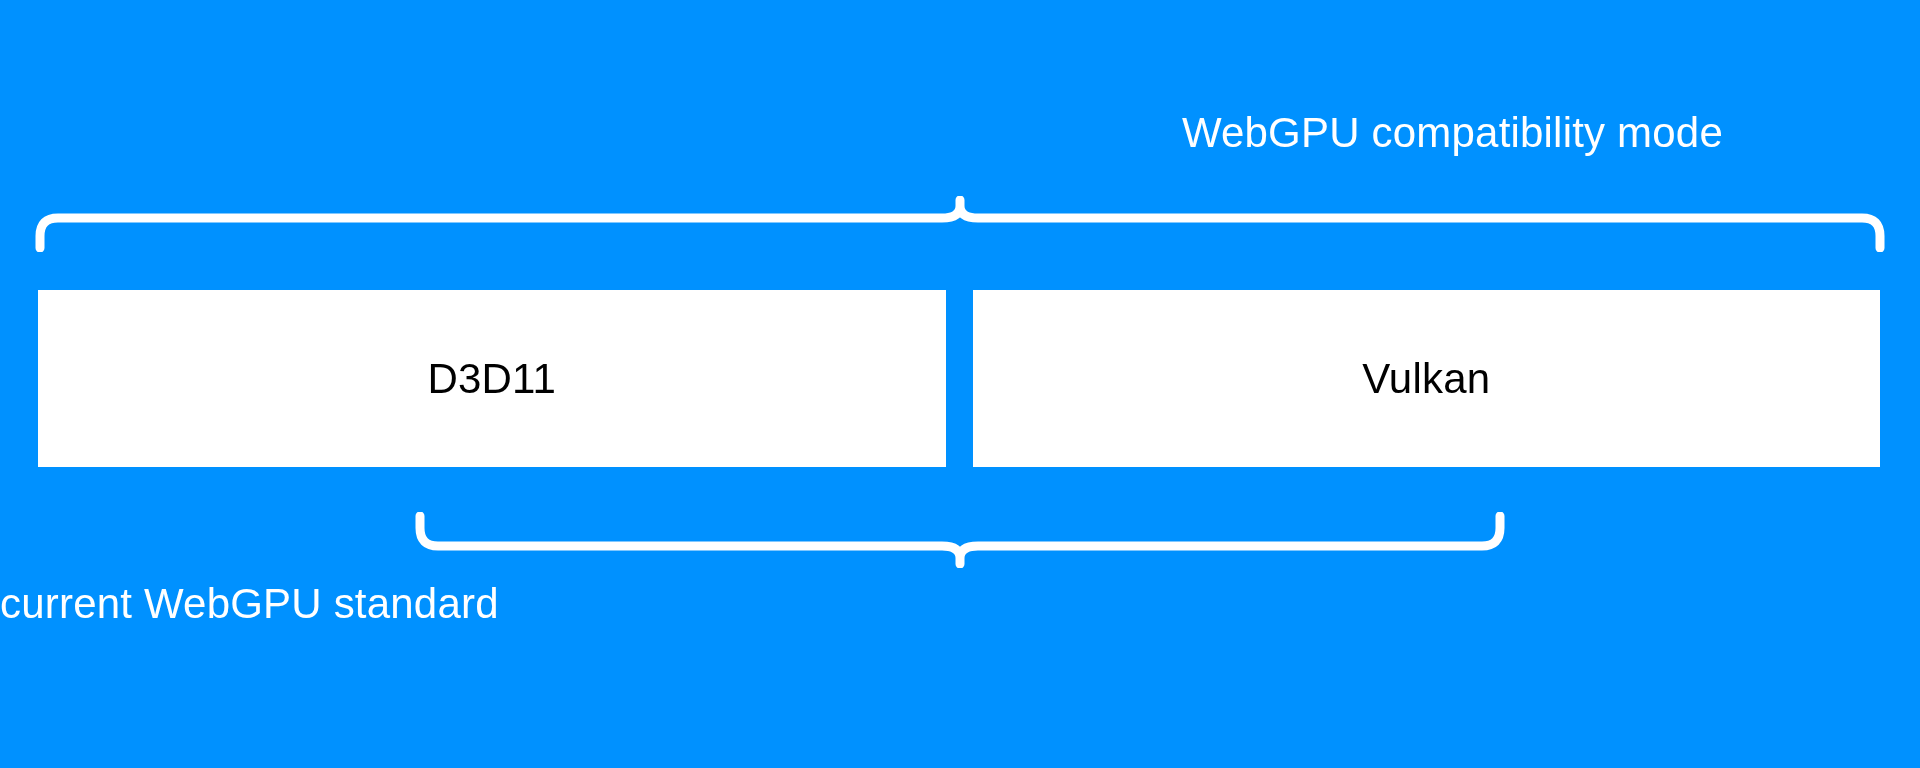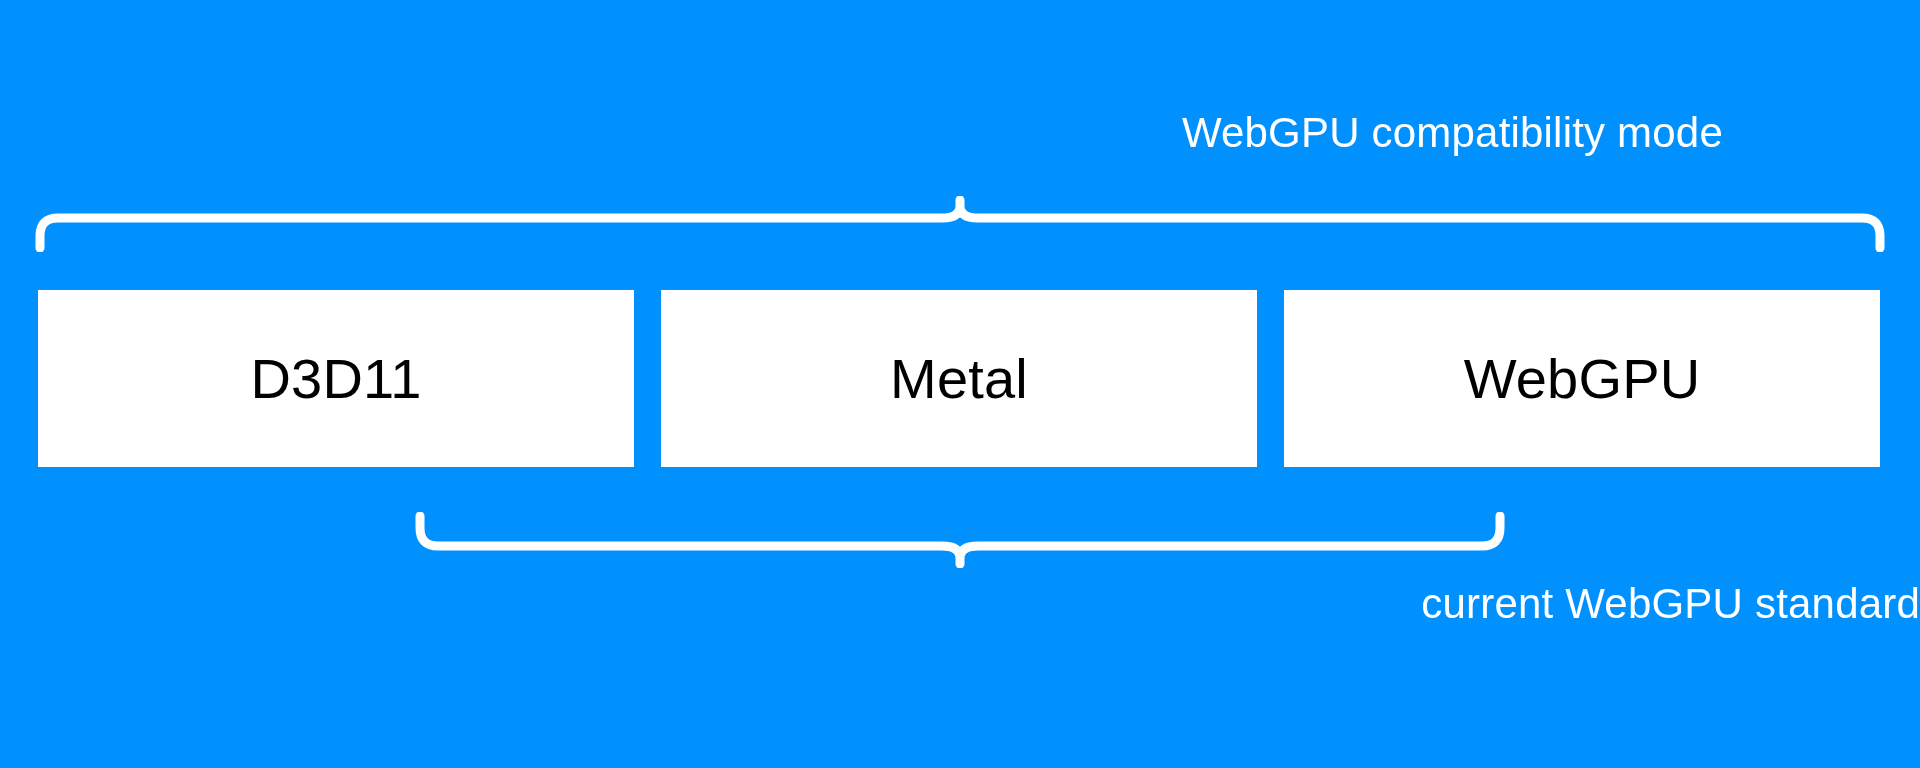--- a/index.html
+++ b/index.html
@@ -31,21 +31,21 @@
     white-space: nowrap;
     margin-left: 47px;
   }
 
   
   .brace-label-bottom {
     position: absolute;
     left: 0;
     width: 1920px;
     top: 583px;
-    text-align: right;
+    text-align: left;
     color: #ffffff;
     font-size: 42px;
     font-weight: 400;
     letter-spacing: 0.2px;
     line-height: 1;
     white-space: nowrap;
   }
 
   
   .brace {
@@ -76,21 +76,21 @@
   .backend-box {
     background: #ffffff;
     display: flex;
     align-items: center;
     justify-content: center;
     flex: 1 1 0;
     min-width: 0;
   }
   .backend-box-label {
     color: #000000;
-    font-size: 56px;
+    font-size: 42px;
     font-weight: 400;
     line-height: 1;
     white-space: nowrap;
     letter-spacing: 0.2px;
   }
 </style>
 </head>
 <body>
 
 <div id="stage">
@@ -109,24 +109,21 @@
              L 1832 22
              Q 1850 22 1850 40
              L 1850 52" fill="none" stroke="#ffffff" stroke-width="9" stroke-linecap="round" stroke-linejoin="round"></path>
   </svg>
 
   <div class="backend-row">
     <div class="backend-box">
       <span class="backend-box-label">D3D11</span>
     </div>
     <div class="backend-box">
-      <span class="backend-box-label">Metal</span>
-    </div>
-    <div class="backend-box">
-      <span class="backend-box-label">WebGPU</span>
+      <span class="backend-box-label">Vulkan</span>
     </div>
   </div>
 
   <svg class="brace brace-bottom" width="1096" height="56" viewBox="0 0 1096 56">
     <path d="M 8 4
              L 8 16
              Q 8 34 26 34
              L 530 34
              Q 548 34 548 46
              L 548 52

